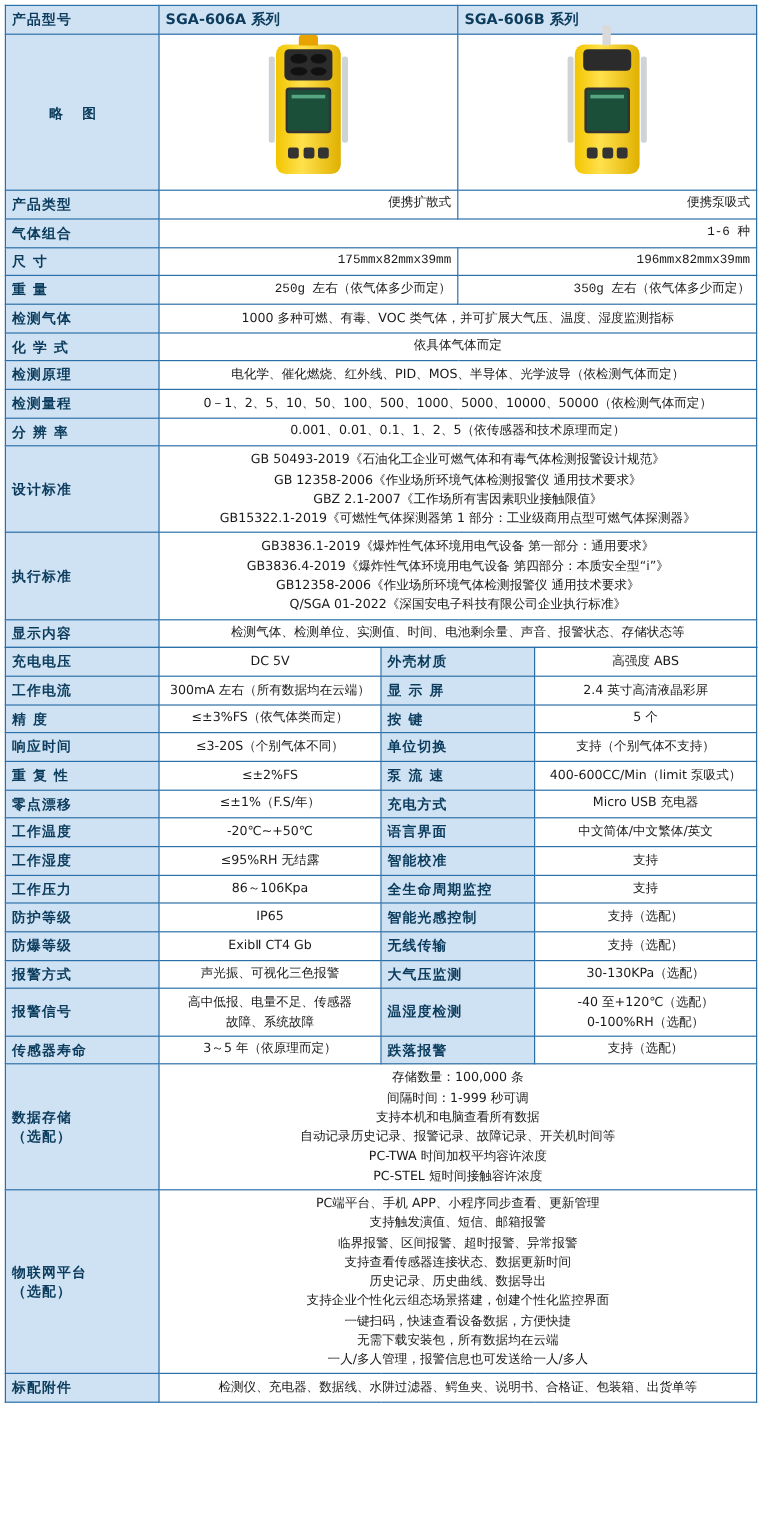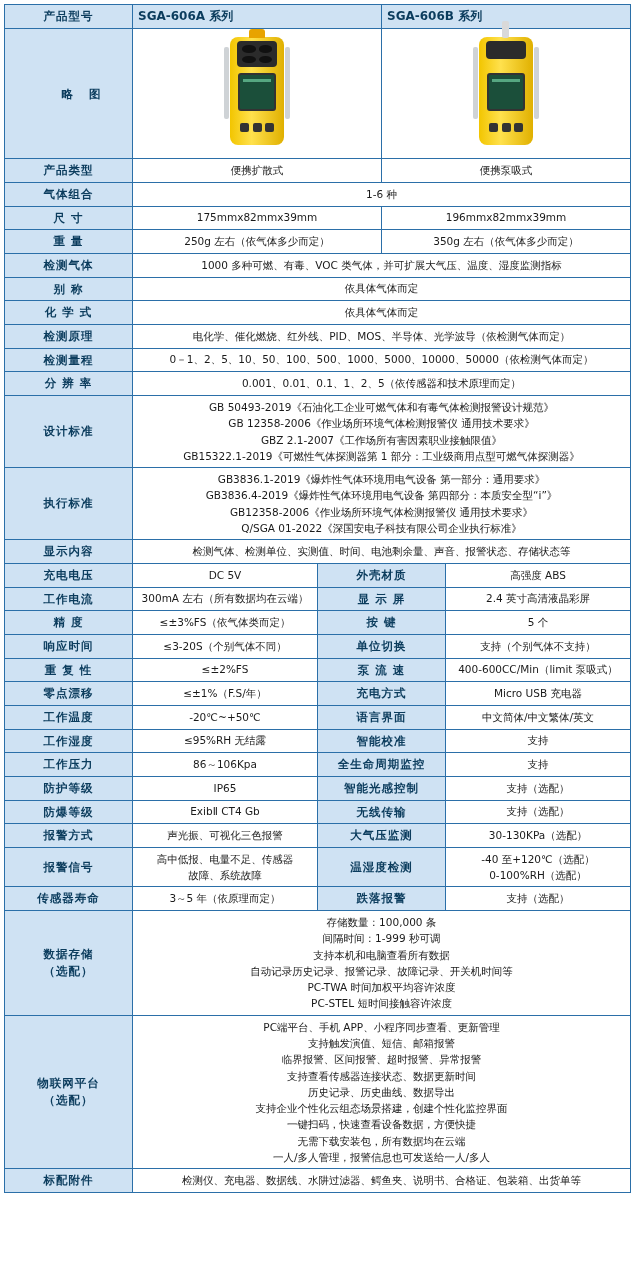--- a/index.html
+++ b/index.html
@@ -14,28 +14,28 @@
   table{border-collapse:collapse;width:626px;table-layout:fixed;}
   td{
     border:1px solid #2b6fa8;
     padding:3px 5px;
     vertical-align:middle;
     line-height:1.45;
     word-break:break-word;
   }
   .lbl{
     background:#cfe2f3;
-    text-align:center;
+    text-align:left;
     font-weight:bold;
     color:#0b3c5d;
     letter-spacing:1px;
     font-size:11.5px;
   }
   .val{background:#ffffff;text-align:center;font-size:10.5px;}
-  .ctr{text-align:center;}
+  .ctr{text-align:right;font-family:Liberation Mono, monospace;}
   .hdr{
     background:#cfe2f3;
     font-weight:bold;
     color:#0b3c5d;
     font-size:12px;
   }
   .multi{font-size:10.5px;line-height:1.55;margin-left:40px;}
   .imgcell{background:#ffffff;text-align:center;padding:8px 0;}
   .spread{letter-spacing:6px;padding-left:36px;}
 
@@ -167,24 +167,20 @@
     <td class="lbl">重    量</td>
     <td class="val ctr">250g 左右（依气体多少而定）</td>
     <td class="val ctr">350g 左右（依气体多少而定）</td>
   </tr>
 
   <tr>
     <td class="lbl">检测气体</td>
     <td class="val" colspan="2">1000 多种可燃、有毒、VOC 类气体，并可扩展大气压、温度、湿度监测指标</td>
   </tr>
 
-  <tr>
-    <td class="lbl">别    称</td>
-    <td class="val" colspan="2">依具体气体而定</td>
-  </tr>
 
   <tr>
     <td class="lbl">化 学 式</td>
     <td class="val" colspan="2">依具体气体而定</td>
   </tr>
 
   <tr>
     <td class="lbl">检测原理</td>
     <td class="val" colspan="2">电化学、催化燃烧、红外线、PID、MOS、半导体、光学波导（依检测气体而定）</td>
   </tr>

